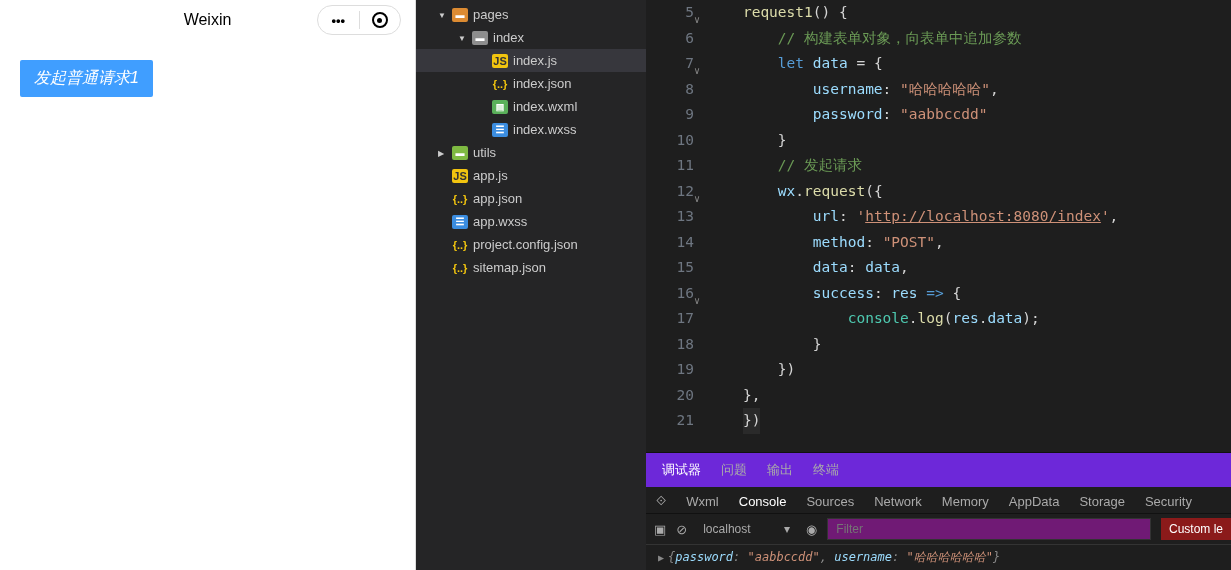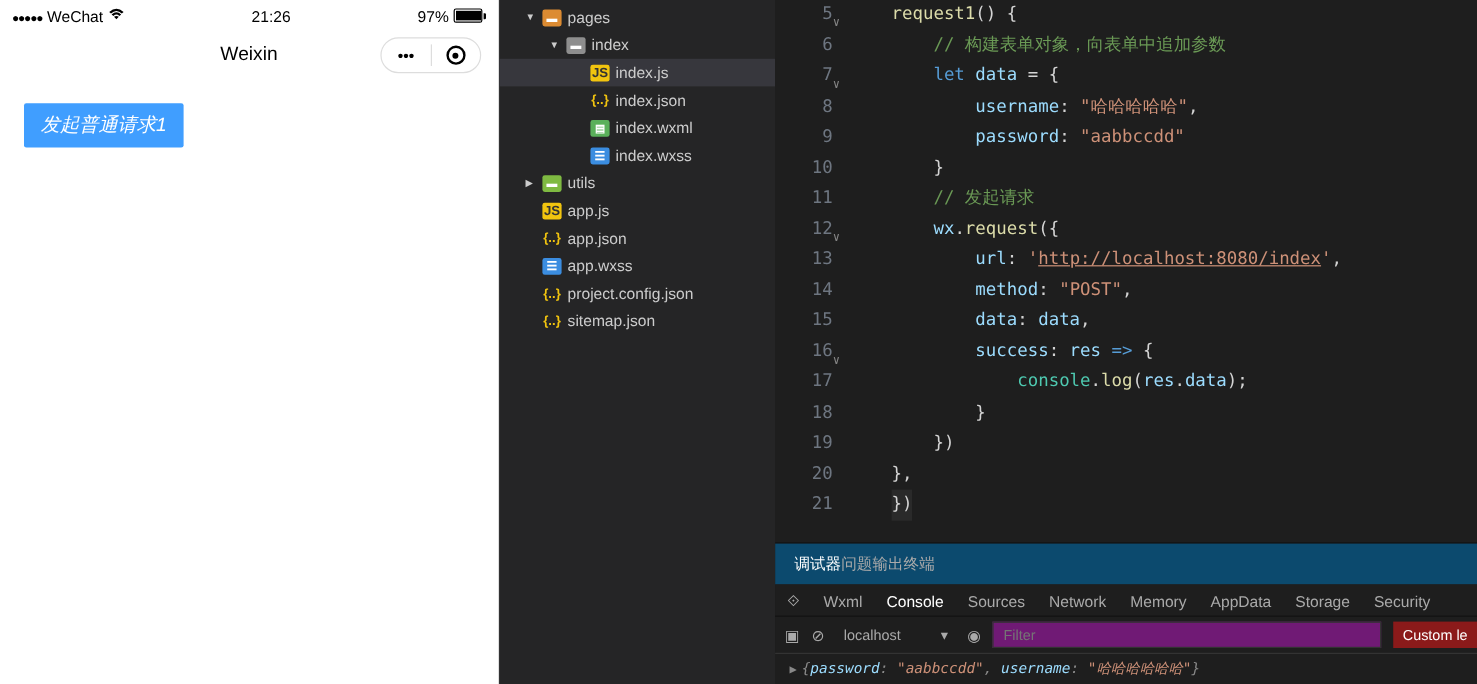--- a/index.html
+++ b/index.html
@@ -50,60 +50,39 @@
 .tk-fn { color: #dcdcaa; }
 .tk-kw { color: #569cd6; }
 .tk-var { color: #9cdcfe; }
 .tk-prop { color: #9cdcfe; }
 .tk-str { color: #ce9178; }
 .tk-cmt { color: #6a9955; }
 .tk-obj { color: #4ec9b0; }
 .hl-line { background: #2a2a2a; display: inline-block; }
 .underwave { text-decoration: underline; text-decoration-color: #ce9178; }
 .dbg-panel { background: #1e1e1e; border-top: 1px solid #111; }
-.dbg-cat { display: flex; padding: 8px 16px; background: #0c4a6e; color: #aaa; font-size: 13px; }
+.dbg-cat { display: flex; gap: 20px; padding: 8px 16px; background: #6d28d9; color: #aaa; font-size: 13px; }
 .dbg-cat .sel { color: #fff; }
 .devtabs { display: flex; align-items: center; gap: 20px; padding: 6px 10px 4px 10px; background: #1e1e1e; color: #aaa; font-size: 13px; border-bottom: 1px solid #111; }
 .devtabs .sel { color: #fff; }
 .filter-row { display: flex; align-items: center; gap: 10px; padding: 4px 8px; background: #1e1e1e; border-bottom: 1px solid #333; }
 .filter-row .ctx { color: #aaa; font-size: 12px; padding: 2px 6px; }
 .filter-row .filter-input { flex: 1; background: #701a75; border: 1px solid #333; color: #aaa; font-size: 12px; padding: 3px 8px; }
 .filter-row .custom { background: #8b1a1a; color: #fff; font-size: 12px; padding: 4px 8px; margin-right: -8px; text-align: center; }
 .console-out { padding: 4px 12px; font-family: Consolas, monospace; font-size: 12px; color: #aaa; }
 .co-obj { color: #8a8a8a; font-style: italic; }
 .co-key { color: #9cdcfe; font-style: italic; }
 .co-str { color: #ce9178; font-style: italic; }
 .co-arrow { color: #888; font-size: 10px; padding-right: 4px; }
 .icon-btn { color: #aaa; cursor: pointer; font-size: 13px; }
 </style>
 </head>
 <body>
 
 <div class="phone">
-  <div class="status-bar">
-    <div class="status-left">
-      <span class="dots"></span>
-      <span>WeChat</span>
-      <span class="wifi">
-        <svg width="14" height="11" viewBox="0 0 14 11">
-            <path d="M7 10 L5 8 Q7 6.5 9 8 Z M3 6 Q7 2.5 11 6 L9.5 7.3 Q7 5 4.5 7.3 Z M1 4 Q7 -1.5 13 4 L11.5 5.3 Q7 1 2.5 5.3 Z" fill="#000"></path>
-          </svg>
-      </span>
-    </div>
-    <div>21:26</div>
-    <div class="status-right">
-      <span>97%</span>
-      <span class="battery">
-        <span class="battery-body">
-            <span class="battery-fill"></span>
-          </span>
-          <span class="battery-tip"></span>
-      </span>
-    </div>
-  </div>
   <div class="nav-bar">
     <span class="nav-title">Weixin</span>
     <div class="capsule">
       <div class="capsule-half">•••</div>
       <div class="capsule-sep"></div>
       <div class="capsule-half">
           <span class="ring"></span>
         </div>
     </div>
   </div>

